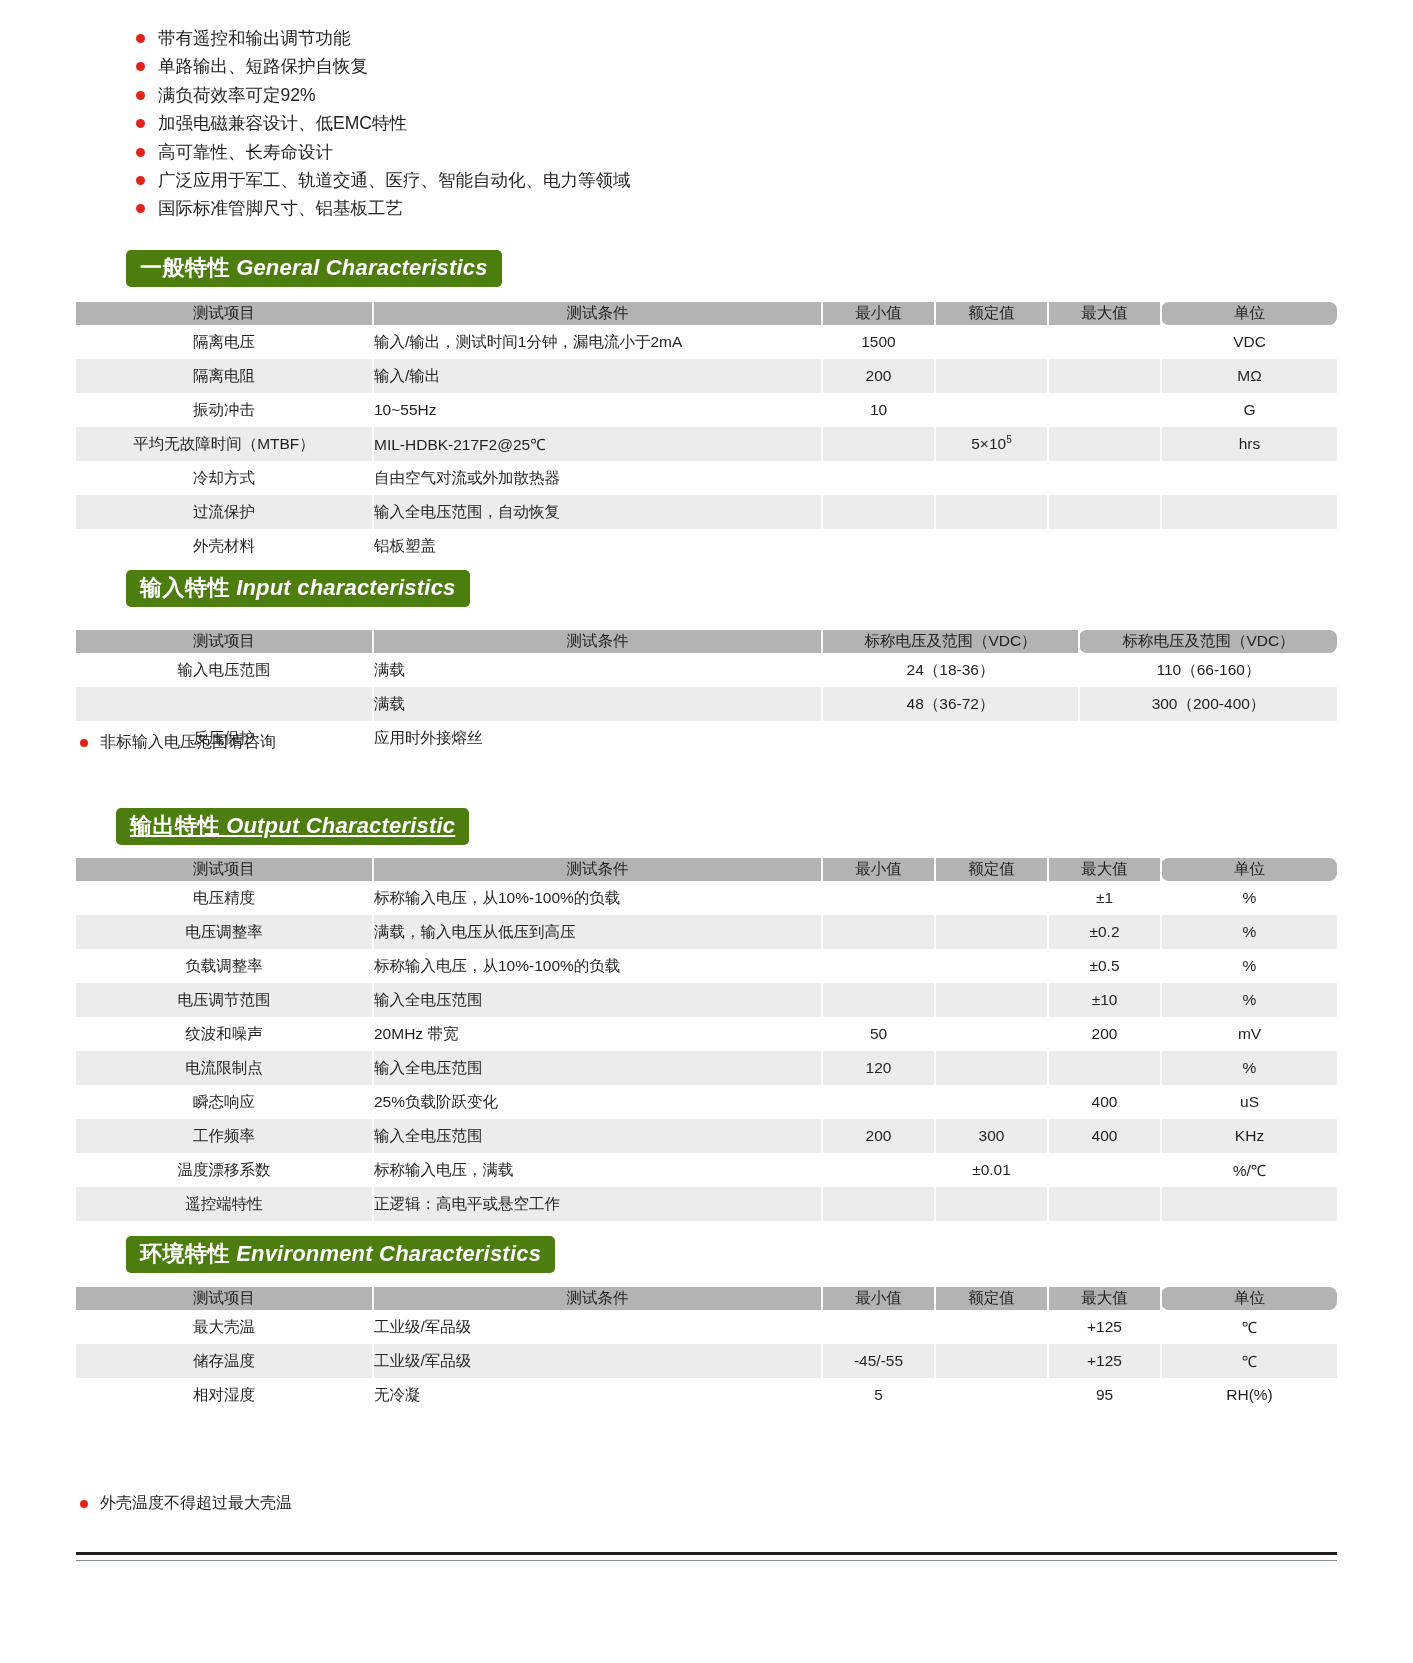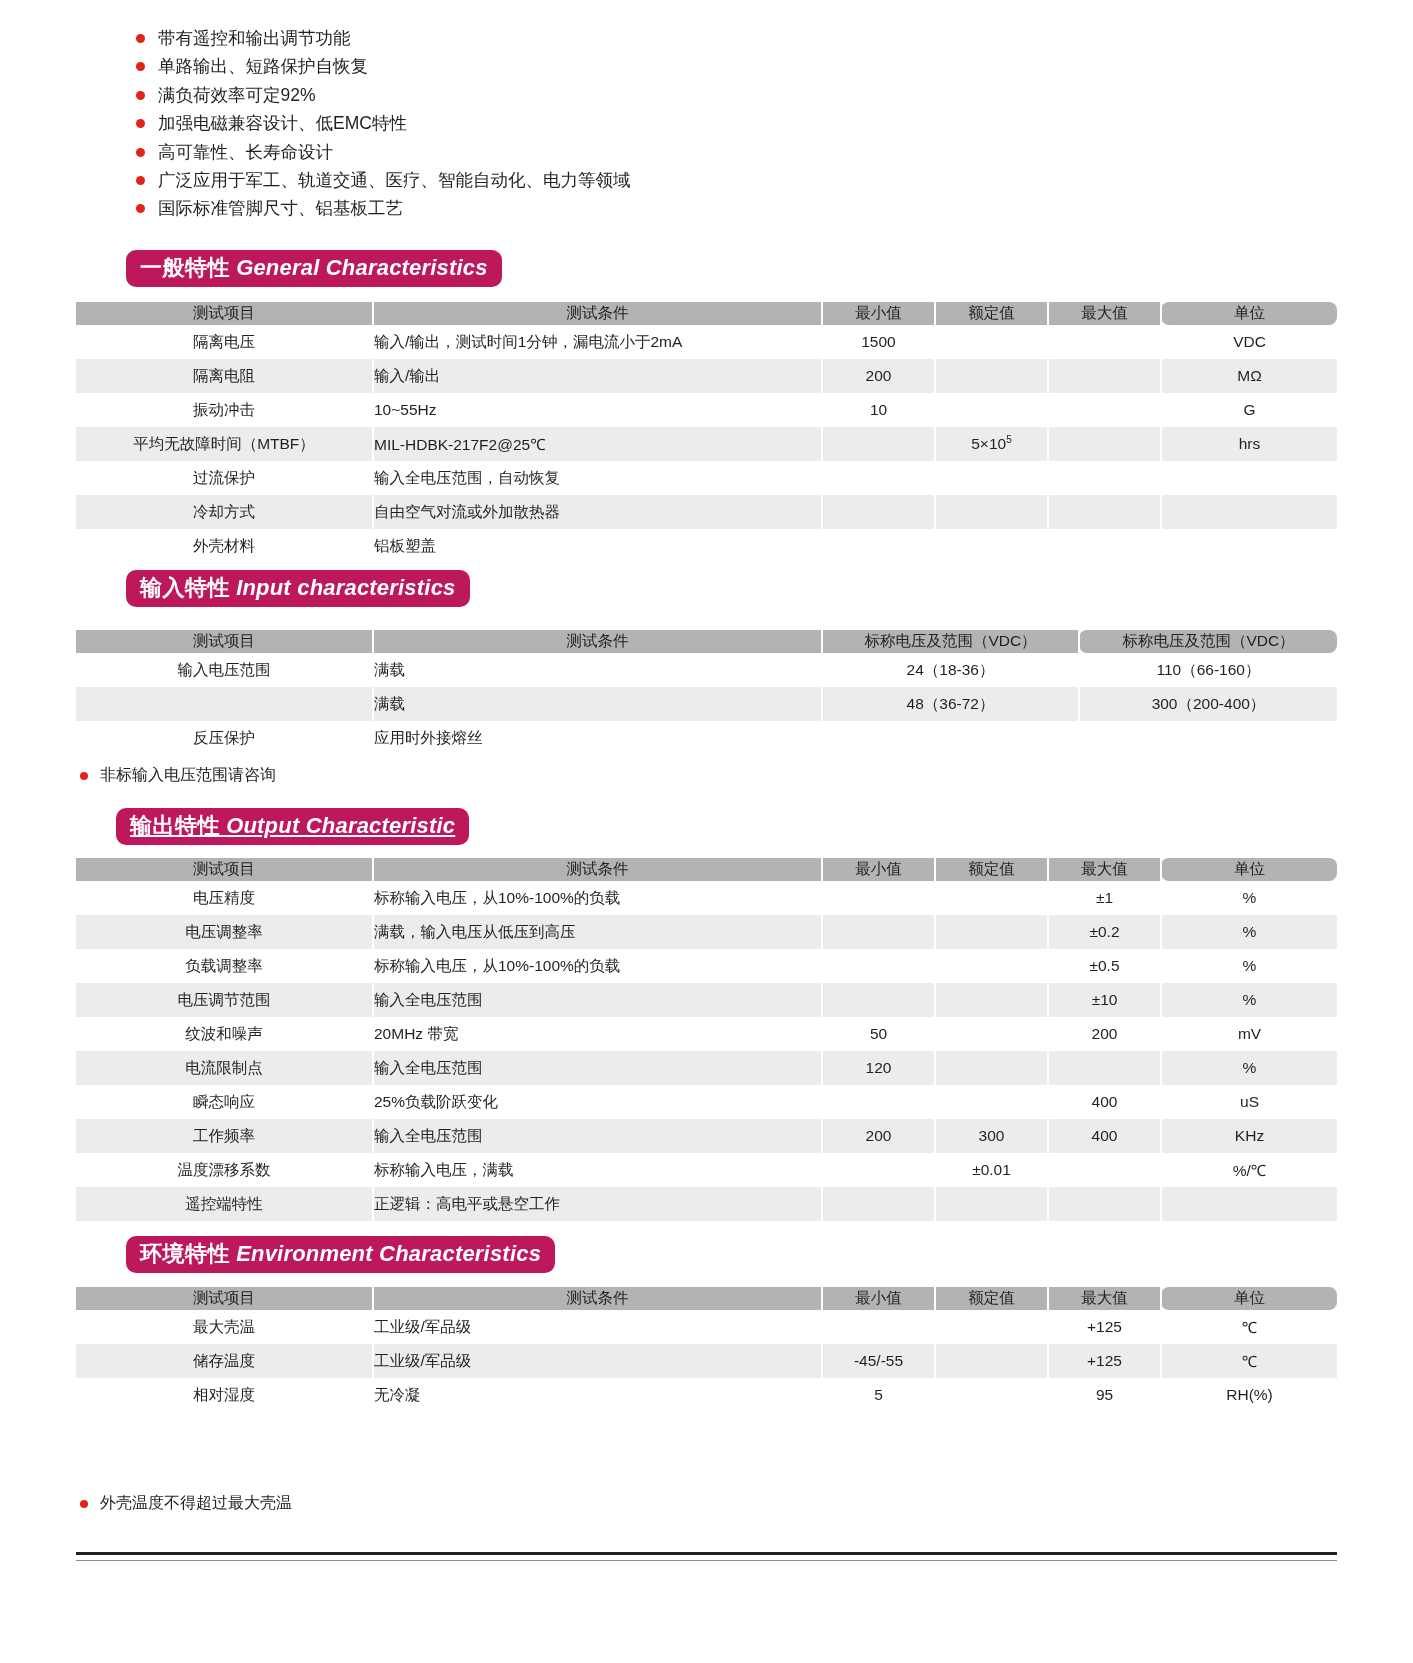--- a/index.html
+++ b/index.html
@@ -49,27 +49,27 @@
     top: 10px;
     width: 9px;
     height: 9px;
     border-radius: 50%;
     background: #e2231a;
   }
 
   
   .sec-title {
     position: absolute;
-    background: #be185d;
+    background: #4d7c0f;
     color: #ffffff;
     font-size: 22px;
     line-height: 30px;
     padding: 3px 14px 4px 14px;
     white-space: nowrap;
-    border-radius: 10px;
+    border-radius: 5px;
   }
   .sec-title .cn { font-weight: bold; letter-spacing: 0.5px; }
   .sec-title .en { font-style: italic; font-weight: bold; letter-spacing: 0.2px; }
 
   
   table.spec {
     position: absolute;
     border-collapse: collapse;
     font-size: 15.5px;
     color: #231f20;
@@ -203,30 +203,30 @@
       </tr>
       <tr>
         <td class="c-item">平均无故障时间（MTBF）</td>
         <td class="c-cond">MIL-HDBK-217F2@25℃</td>
         <td class="c-num"></td>
         <td class="c-num"><span>5×10</span><sup>5</sup></td>
         <td class="c-num"></td>
         <td class="c-num">hrs</td>
       </tr>
       <tr>
+        <td class="c-item">冷却方式</td>
+        <td class="c-cond">自由空气对流或外加散热器</td>
+        <td class="c-num"></td>
+        <td class="c-num"></td>
+        <td class="c-num"></td>
+        <td class="c-num"></td>
+      </tr>
+      <tr>
         <td class="c-item">过流保护</td>
         <td class="c-cond">输入全电压范围，自动恢复</td>
-        <td class="c-num"></td>
-        <td class="c-num"></td>
-        <td class="c-num"></td>
-        <td class="c-num"></td>
-      </tr>
-      <tr>
-        <td class="c-item">冷却方式</td>
-        <td class="c-cond">自由空气对流或外加散热器</td>
         <td class="c-num"></td>
         <td class="c-num"></td>
         <td class="c-num"></td>
         <td class="c-num"></td>
       </tr>
       <tr>
         <td class="c-item">外壳材料</td>
         <td class="c-cond">铝板塑盖</td>
         <td class="c-num"></td>
         <td class="c-num"></td>
@@ -271,21 +271,21 @@
       </tr>
       <tr>
         <td class="c-item">反压保护</td>
         <td class="c-cond">应用时外接熔丝</td>
         <td class="c-num"></td>
         <td class="c-num"></td>
       </tr>
     </tbody>
   </table>
 
-  <div class="note" style="left:80px; top:753px;">非标输入电压范围请咨询</div>
+  <div class="note" style="left:80px; top:720px;">非标输入电压范围请咨询</div>
 
   <div class="sec-title" style="left:116px; top:796px;text-decoration:underline;">
     <span class="cn">输出特性</span>
     <span class="en">Output Characteristic</span>
   </div>
 
   <table class="spec" style="left:76px; top:846px; width:1261px;">
     <colgroup>
       <col style="width:297px">
         <col style="width:449px">

